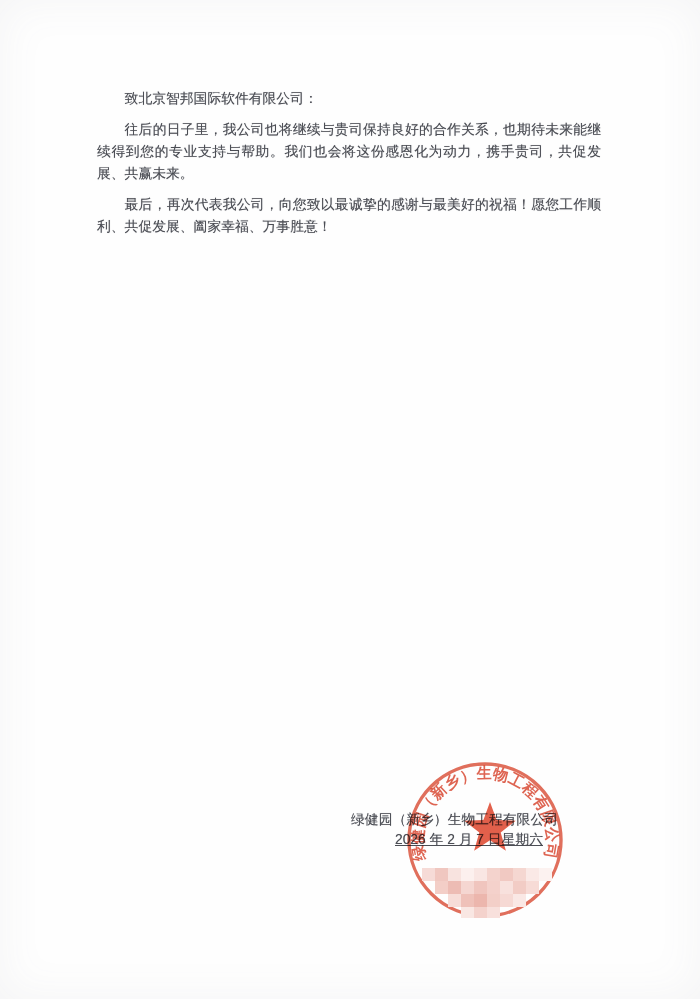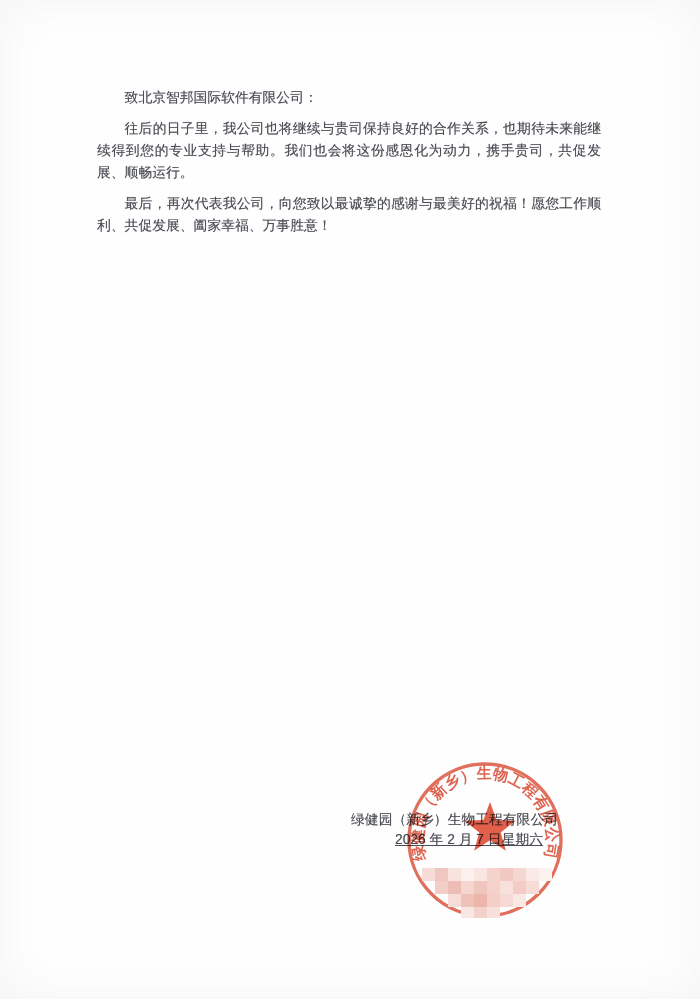--- a/index.html
+++ b/index.html
@@ -24,21 +24,20 @@
     width: 504px;
     color: #4b4d54;
     font-size: 13.8px;
     line-height: 21.8px;
     text-align: justify;
     text-shadow: 0 0 0.7px rgba(90,92,100,0.55);
   }
   #letter-body p {
     margin: 0 0 9.5px 0;
     text-indent: 2em;
-    font-family: Liberation Mono, monospace;
   }
   #letter-body p.salutation {
     margin-bottom: 9.5px;
   }
   
   #signature-block {
     position: absolute;
     top: 810px;
     right: 142px;
     text-align: right;
@@ -70,21 +69,21 @@
   }
   #company-seal .star { fill: #df4a32; opacity: 0.88; }
 </style>
 </head>
 <body>
 
 <div id="page">
 
   <div id="letter-body">
     <p class="salutation">致北京智邦国际软件有限公司：</p>
-    <p>往后的日子里，我公司也将继续与贵司保持良好的合作关系，也期待未来能继续得到您的专业支持与帮助。我们也会将这份感恩化为动力，携手贵司，共促发展、顺畅运行。</p>
+    <p>往后的日子里，我公司也将继续与贵司保持良好的合作关系，也期待未来能继续得到您的专业支持与帮助。我们也会将这份感恩化为动力，携手贵司，共促发展、共赢未来。</p>
     <p>最后，再次代表我公司，向您致以最诚挚的感谢与最美好的祝福！愿您工作顺利、共促发展、阖家幸福、万事胜意！</p>
   </div>
 
   <div id="signature-block">
     <div class="sig-company">绿健园（新乡）生物工程有限公司</div>
     <div class="sig-date">2026 年 2 月 7 日星期六</div>
   </div>
 
   <svg id="company-seal" viewBox="0 0 170 170" xmlns="http://www.w3.org/2000/svg">
 

